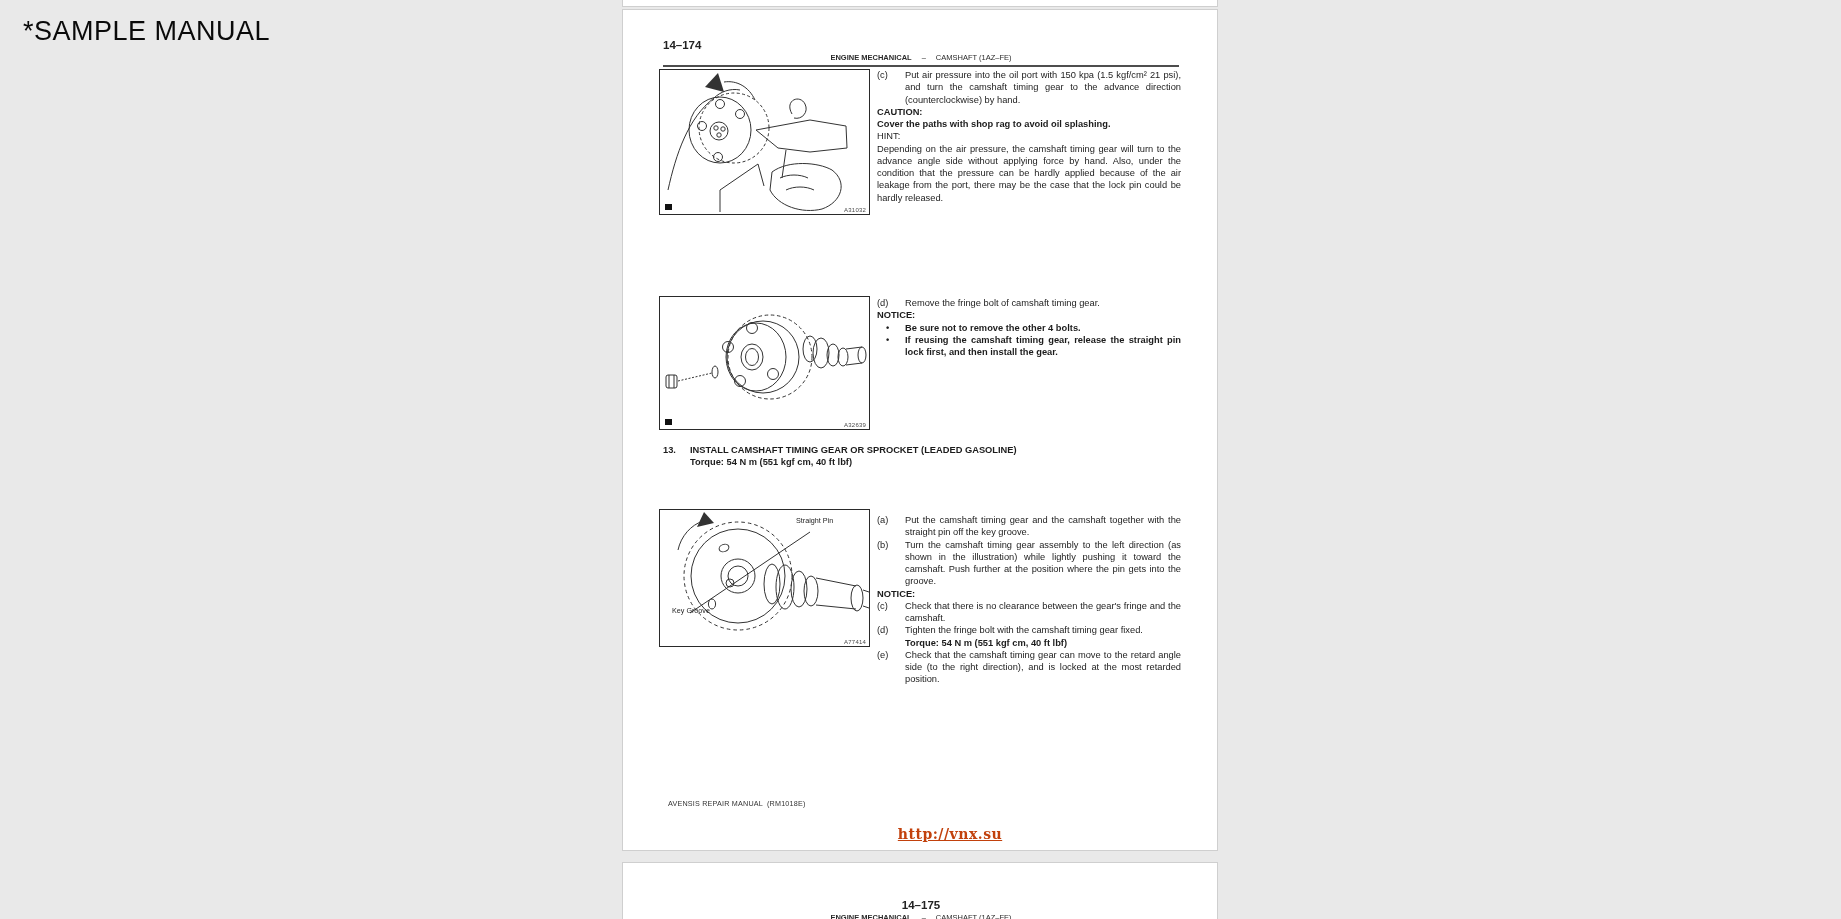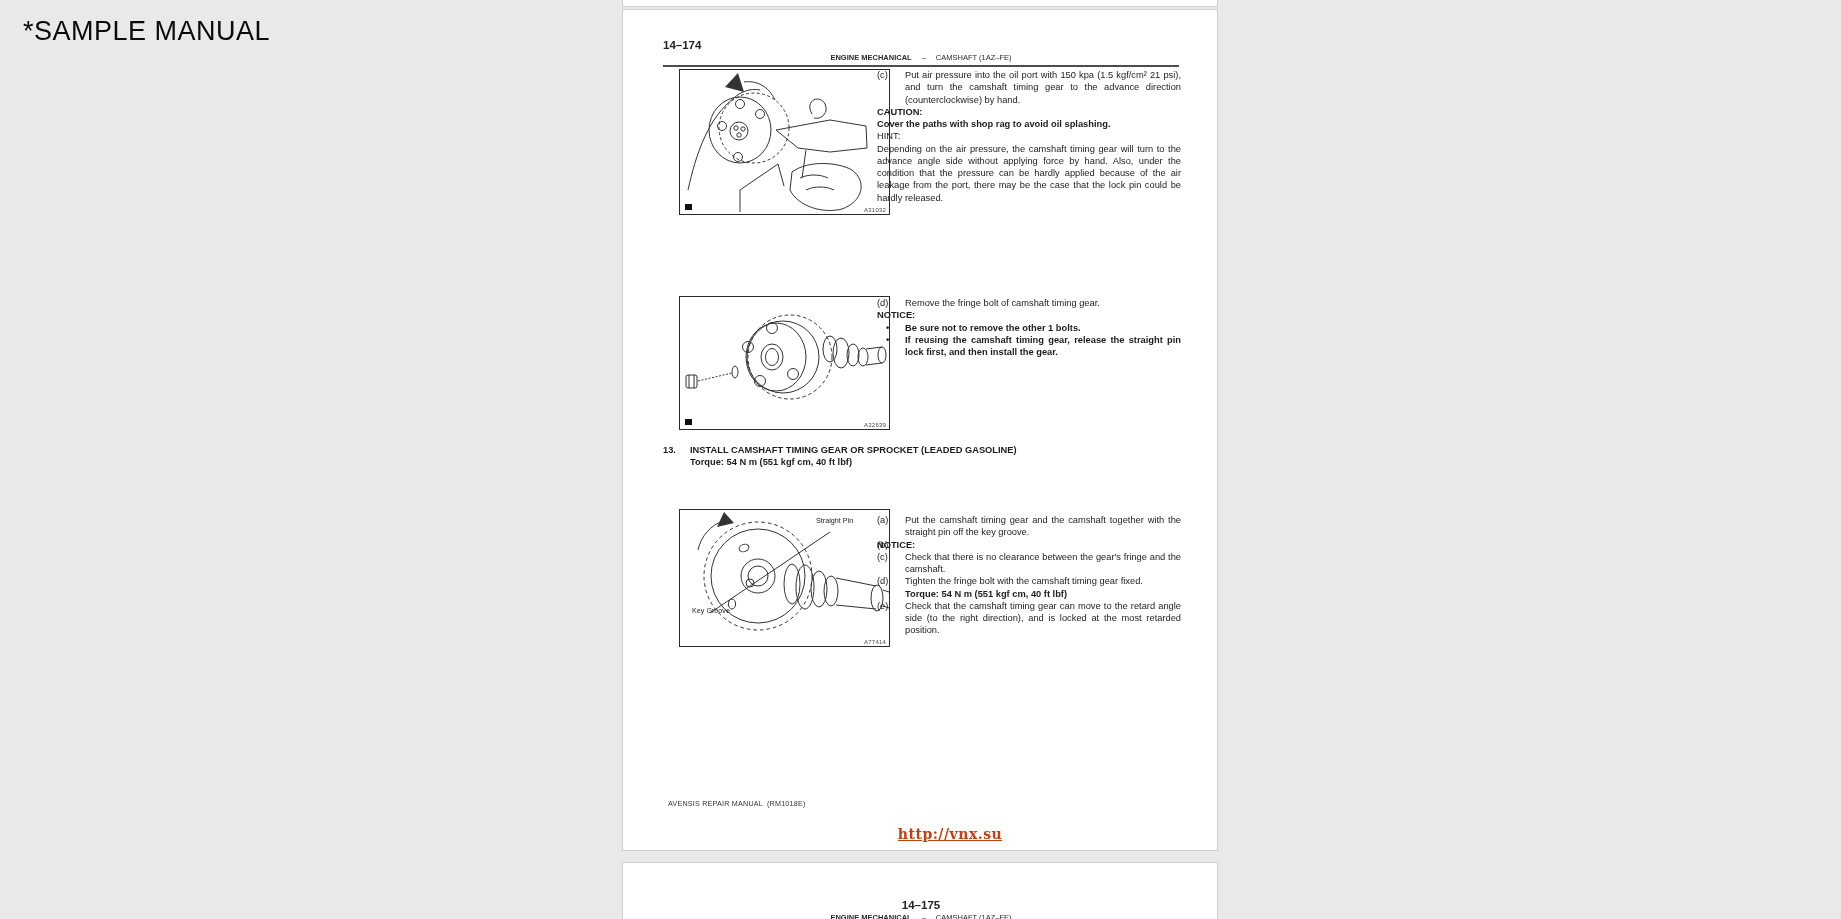--- a/index.html
+++ b/index.html
@@ -43,21 +43,20 @@
   .header-row .sec{font-weight:bold;}
   .header-row .dash{margin:0 10px;}
   .header-rule{left:40px;width:516px;height:2px;background:#4d4d4d;}
 
   
   .fig{
     left:36px;width:211px;
     border:1px solid #2a2a2a;
     box-sizing:border-box;
     background:#fff;
-    margin-left:20px;
   }
   .fig svg{position:absolute;left:0;top:0;width:100%;height:100%;}
   .fig .code{
     position:absolute;right:3px;bottom:1px;
     font-size:6px;color:#4a4a4a;letter-spacing:0.2px;
   }
   .fig .stamp{
     position:absolute;left:5px;bottom:4px;
     width:7px;height:6px;background:#111;
   }
@@ -178,21 +177,21 @@
       <path d="M186,52 L202,50 M186,68 L202,66"></path>
       <ellipse cx="202" cy="58" rx="4" ry="8"></ellipse>
     </svg>
     <div class="stamp"></div>
     <div class="code">A32639</div>
   </div>
 
   <div class="abs col rcol" style="top:287px;">
     <div class="para"><span class="mk">(d)</span><span>Remove the fringe bolt of camshaft timing gear.</span></div>
     <div class="para nomk b">NOTICE:</div>
-    <div class="para bullet b"><span class="mk">•</span><span>Be sure not to remove the other 1 bolts.</span></div>
+    <div class="para bullet b"><span class="mk">•</span><span>Be sure not to remove the other 4 bolts.</span></div>
     <div class="para bullet b"><span class="mk">•</span><span>If reusing the camshaft timing gear, release the straight pin lock first, and then install the gear.</span></div>
   </div>
 
   <div class="abs col item13 b" style="top:434px;">
     <div class="para" style="padding-left:27px;"><span class="mk">13.</span><span>INSTALL CAMSHAFT TIMING GEAR OR SPROCKET (LEADED GASOLINE)</span></div>
     <div class="para sub" style="padding-left:27px;">Torque: 54 N m (551 kgf cm, 40 ft lbf)</div>
   </div>
 
   <div class="abs fig" style="top:499px;height:138px;">
     <svg viewBox="0 0 209 136">
@@ -214,21 +213,21 @@
       <path d="M18,40 C21,26 31,15 43,11" stroke-width="4.5"></path>
       <polygon points="44,2 54,13 37,17" fill="#333" stroke="none"></polygon>
     </svg>
     <div class="figlabel" style="left:136px;top:6px;width:46px;">Straight Pin</div>
     <div class="figlabel" style="left:12px;top:96px;width:44px;">Key Groove</div>
     <div class="code">A77414</div>
   </div>
 
   <div class="abs col rcol" style="top:504px;">
     <div class="para"><span class="mk">(a)</span><span>Put the camshaft timing gear and the camshaft together with the straight pin off the key groove.</span></div>
-    <div class="para"><span class="mk">(b)</span></div>
+    <div class="para"><span class="mk">(b)</span><span>Turn the camshaft timing gear assembly to the left direction (as shown in the illustration) while lightly pushing it toward the camshaft. Push further at the position where the pin gets into the groove.</span></div>
     <div class="para nomk b">NOTICE:</div>
     <div class="para"><span class="mk">(c)</span><span>Check that there is no clearance between the gear's fringe and the camshaft.</span></div>
     <div class="para"><span class="mk">(d)</span><span>Tighten the fringe bolt with the camshaft timing gear fixed.</span></div>
     <div class="para sub b">Torque: 54 N m (551 kgf cm, 40 ft lbf)</div>
     <div class="para"><span class="mk">(e)</span><span>Check that the camshaft timing gear can move to the retard angle side (to the right direction), and is locked at the most retarded position.</span></div>
   </div>
 
   <div class="abs footer-line">
     <span>AVENSIS REPAIR MANUAL</span><span class="code">(RM1018E)</span>
   </div>

